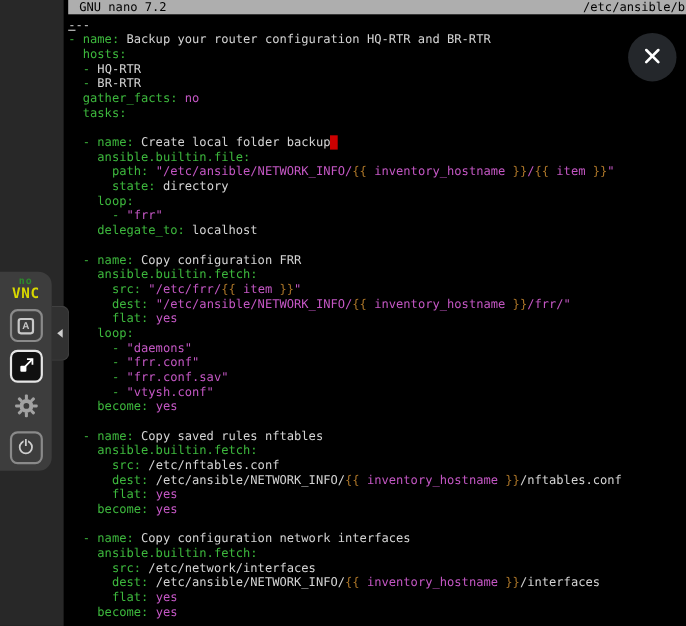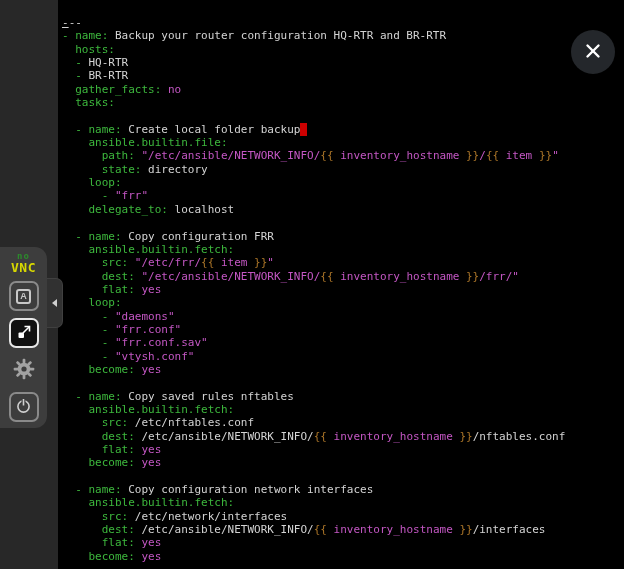--- a/index.html
+++ b/index.html
@@ -49,20 +49,24 @@
   .close-btn{position:absolute;left:571px;top:30px;width:44px;height:44px;border-radius:50%;
     background:#24272b;border:none;display:flex;align-items:center;justify-content:center;
     cursor:pointer;z-index:6;padding:0;}
 </style>
 </head>
 <body>
 
 <div class="vnc-strip"></div>
 
 <div class="terminal">
+  <div class="titlebar" style="background: rgb(174, 174, 174);">
+    <span class="tleft">GNU nano 7.2</span>
+    <span class="tright">/etc/ansible/b</span>
+  </div>
   <div class="code"><div class="line"><span class="c-u" style="color: rgb(212, 212, 212);">-</span><span class="c-w" style="color: rgb(212, 212, 212);">--</span></div><div class="line"><span class="c-k" style="color: rgb(61, 184, 61);">- name:</span><span class="c-w" style="color: rgb(212, 212, 212);"> Backup your router configuration HQ-RTR and BR-RTR</span></div><div class="line"><span class="c-k" style="color: rgb(61, 184, 61);">  hosts:</span></div><div class="line"><span class="c-k" style="color: rgb(61, 184, 61);">  - </span><span class="c-w" style="color: rgb(212, 212, 212);">HQ-RTR</span></div><div class="line"><span class="c-k" style="color: rgb(61, 184, 61);">  - </span><span class="c-w" style="color: rgb(212, 212, 212);">BR-RTR</span></div><div class="line"><span class="c-k" style="color: rgb(61, 184, 61);">  gather_facts:</span><span class="c-w" style="color: rgb(212, 212, 212);"> </span><span class="c-s" style="color: rgb(196, 87, 196);">no</span></div><div class="line"><span class="c-k" style="color: rgb(61, 184, 61);">  tasks:</span></div><div class="line">&nbsp;</div><div class="line"><span class="c-k" style="color: rgb(61, 184, 61);">  - name:</span><span class="c-w" style="color: rgb(212, 212, 212);"> Create local folder backup</span><span style="background: rgb(204, 0, 0);"> </span></div><div class="line"><span class="c-k" style="color: rgb(61, 184, 61);">    ansible.builtin.file:</span></div><div class="line"><span class="c-k" style="color: rgb(61, 184, 61);">      path:</span><span class="c-w" style="color: rgb(212, 212, 212);"> </span><span class="c-s" style="color: rgb(196, 87, 196);">"/etc/ansible/NETWORK_INFO/</span><span class="c-j" style="color: rgb(171, 117, 40);">{{</span><span class="c-s" style="color: rgb(196, 87, 196);"> inventory_hostname </span><span class="c-j" style="color: rgb(171, 117, 40);">}}</span><span class="c-s" style="color: rgb(196, 87, 196);">/</span><span class="c-j" style="color: rgb(171, 117, 40);">{{</span><span class="c-s" style="color: rgb(196, 87, 196);"> item </span><span class="c-j" style="color: rgb(171, 117, 40);">}}</span><span class="c-s" style="color: rgb(196, 87, 196);">"</span></div><div class="line"><span class="c-k" style="color: rgb(61, 184, 61);">      state:</span><span class="c-w" style="color: rgb(212, 212, 212);"> directory</span></div><div class="line"><span class="c-k" style="color: rgb(61, 184, 61);">    loop:</span></div><div class="line"><span class="c-k" style="color: rgb(61, 184, 61);">      - </span><span class="c-s" style="color: rgb(196, 87, 196);">"frr"</span></div><div class="line"><span class="c-k" style="color: rgb(61, 184, 61);">    delegate_to:</span><span class="c-w" style="color: rgb(212, 212, 212);"> localhost</span></div><div class="line">&nbsp;</div><div class="line"><span class="c-k" style="color: rgb(61, 184, 61);">  - name:</span><span class="c-w" style="color: rgb(212, 212, 212);"> Copy configuration FRR</span></div><div class="line"><span class="c-k" style="color: rgb(61, 184, 61);">    ansible.builtin.fetch:</span></div><div class="line"><span class="c-k" style="color: rgb(61, 184, 61);">      src:</span><span class="c-w" style="color: rgb(212, 212, 212);"> </span><span class="c-s" style="color: rgb(196, 87, 196);">"/etc/frr/</span><span class="c-j" style="color: rgb(171, 117, 40);">{{</span><span class="c-s" style="color: rgb(196, 87, 196);"> item </span><span class="c-j" style="color: rgb(171, 117, 40);">}}</span><span class="c-s" style="color: rgb(196, 87, 196);">"</span></div><div class="line"><span class="c-k" style="color: rgb(61, 184, 61);">      dest:</span><span class="c-w" style="color: rgb(212, 212, 212);"> </span><span class="c-s" style="color: rgb(196, 87, 196);">"/etc/ansible/NETWORK_INFO/</span><span class="c-j" style="color: rgb(171, 117, 40);">{{</span><span class="c-s" style="color: rgb(196, 87, 196);"> inventory_hostname </span><span class="c-j" style="color: rgb(171, 117, 40);">}}</span><span class="c-s" style="color: rgb(196, 87, 196);">/frr/"</span></div><div class="line"><span class="c-k" style="color: rgb(61, 184, 61);">      flat:</span><span class="c-w" style="color: rgb(212, 212, 212);"> </span><span class="c-s" style="color: rgb(196, 87, 196);">yes</span></div><div class="line"><span class="c-k" style="color: rgb(61, 184, 61);">    loop:</span></div><div class="line"><span class="c-k" style="color: rgb(61, 184, 61);">      - </span><span class="c-s" style="color: rgb(196, 87, 196);">"daemons"</span></div><div class="line"><span class="c-k" style="color: rgb(61, 184, 61);">      - </span><span class="c-s" style="color: rgb(196, 87, 196);">"frr.conf"</span></div><div class="line"><span class="c-k" style="color: rgb(61, 184, 61);">      - </span><span class="c-s" style="color: rgb(196, 87, 196);">"frr.conf.sav"</span></div><div class="line"><span class="c-k" style="color: rgb(61, 184, 61);">      - </span><span class="c-s" style="color: rgb(196, 87, 196);">"vtysh.conf"</span></div><div class="line"><span class="c-k" style="color: rgb(61, 184, 61);">    become:</span><span class="c-w" style="color: rgb(212, 212, 212);"> </span><span class="c-s" style="color: rgb(196, 87, 196);">yes</span></div><div class="line">&nbsp;</div><div class="line"><span class="c-k" style="color: rgb(61, 184, 61);">  - name:</span><span class="c-w" style="color: rgb(212, 212, 212);"> Copy saved rules nftables</span></div><div class="line"><span class="c-k" style="color: rgb(61, 184, 61);">    ansible.builtin.fetch:</span></div><div class="line"><span class="c-k" style="color: rgb(61, 184, 61);">      src:</span><span class="c-w" style="color: rgb(212, 212, 212);"> /etc/nftables.conf</span></div><div class="line"><span class="c-k" style="color: rgb(61, 184, 61);">      dest:</span><span class="c-w" style="color: rgb(212, 212, 212);"> /etc/ansible/NETWORK_INFO/</span><span class="c-j" style="color: rgb(171, 117, 40);">{{</span><span class="c-s" style="color: rgb(196, 87, 196);"> inventory_hostname </span><span class="c-j" style="color: rgb(171, 117, 40);">}}</span><span class="c-w" style="color: rgb(212, 212, 212);">/nftables.conf</span></div><div class="line"><span class="c-k" style="color: rgb(61, 184, 61);">      flat:</span><span class="c-w" style="color: rgb(212, 212, 212);"> </span><span class="c-s" style="color: rgb(196, 87, 196);">yes</span></div><div class="line"><span class="c-k" style="color: rgb(61, 184, 61);">    become:</span><span class="c-w" style="color: rgb(212, 212, 212);"> </span><span class="c-s" style="color: rgb(196, 87, 196);">yes</span></div><div class="line">&nbsp;</div><div class="line"><span class="c-k" style="color: rgb(61, 184, 61);">  - name:</span><span class="c-w" style="color: rgb(212, 212, 212);"> Copy configuration network interfaces</span></div><div class="line"><span class="c-k" style="color: rgb(61, 184, 61);">    ansible.builtin.fetch:</span></div><div class="line"><span class="c-k" style="color: rgb(61, 184, 61);">      src:</span><span class="c-w" style="color: rgb(212, 212, 212);"> /etc/network/interfaces</span></div><div class="line"><span class="c-k" style="color: rgb(61, 184, 61);">      dest:</span><span class="c-w" style="color: rgb(212, 212, 212);"> /etc/ansible/NETWORK_INFO/</span><span class="c-j" style="color: rgb(171, 117, 40);">{{</span><span class="c-s" style="color: rgb(196, 87, 196);"> inventory_hostname </span><span class="c-j" style="color: rgb(171, 117, 40);">}}</span><span class="c-w" style="color: rgb(212, 212, 212);">/interfaces</span></div><div class="line"><span class="c-k" style="color: rgb(61, 184, 61);">      flat:</span><span class="c-w" style="color: rgb(212, 212, 212);"> </span><span class="c-s" style="color: rgb(196, 87, 196);">yes</span></div><div class="line"><span class="c-k" style="color: rgb(61, 184, 61);">    become:</span><span class="c-w" style="color: rgb(212, 212, 212);"> </span><span class="c-s" style="color: rgb(196, 87, 196);">yes</span></div></div>
 </div>
 
 <div class="control-bar">
   <div class="logo">
     <span class="no" style="color: rgb(44, 138, 44);">no</span>
     <span class="vnc" style="color: rgb(216, 216, 0);">VNC</span>
   </div>
   <div class="btn-col">
     <button class="vbtn">

